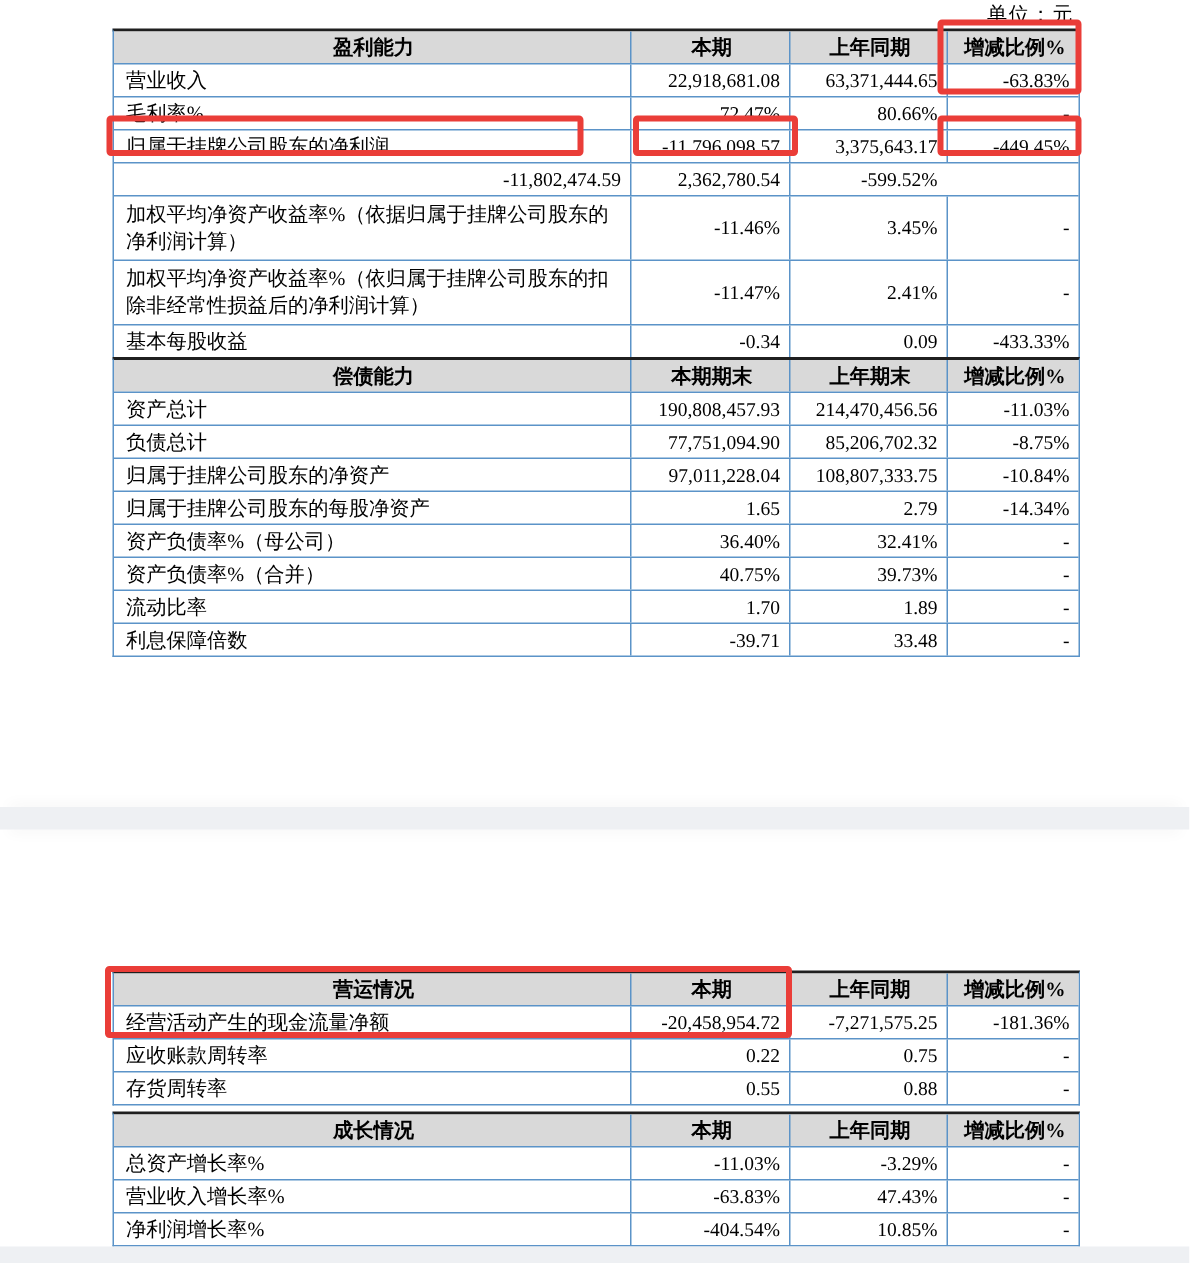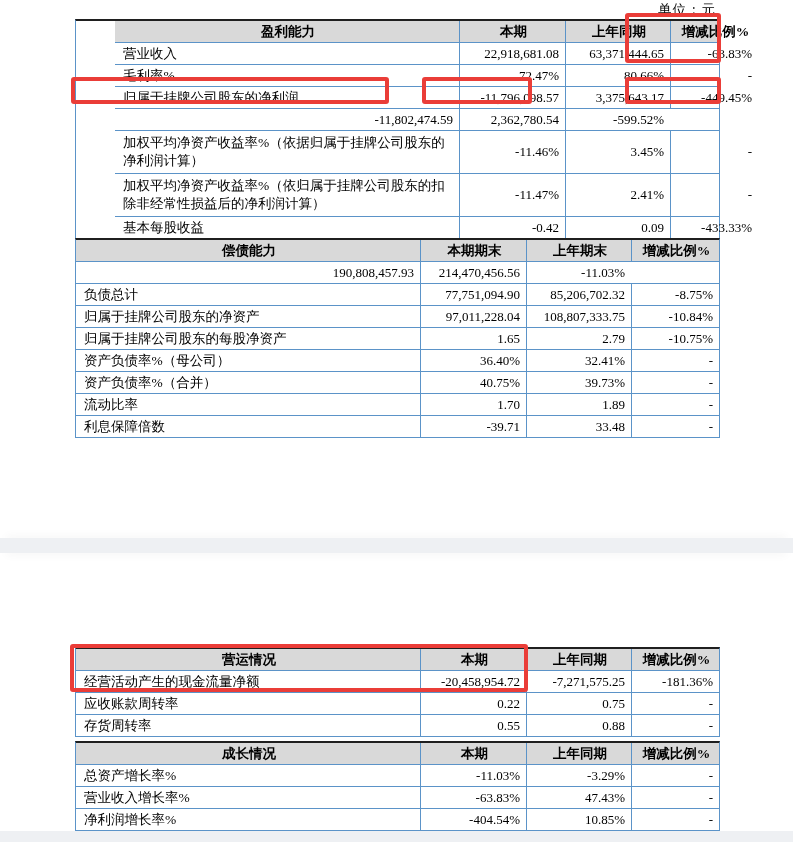--- a/index.html
+++ b/index.html
@@ -21,21 +21,21 @@
   }
   .stack{position:absolute;left:75px;width:645px;}
   #stack-top{top:19px;}
   #stack-bottom{top:647px;}
   .fin-table{
     box-sizing:border-box;width:645px;
     border:1px solid var(--blue);
     border-top:2px solid var(--dark);
     background:#fff;
   }
-  #t0{border-bottom:none;padding-left:39px;}
+  #t0{border-bottom:none;}
   #t3{margin-top:4px;}
   .row{
     display:grid;grid-template-columns:344px 106px 105px 88px;
     min-height:21px;border-top:1px solid var(--blue);
   }
   .row:first-child{border-top:none;}
   .row.head{background:var(--headbg);}
   #t0 .row:nth-child(6),#t0 .row:nth-child(7){min-height:42px;}
   .c{
     box-sizing:border-box;display:flex;align-items:center;
@@ -109,54 +109,55 @@
           <div class="c val">-</div>
         </div>
         <div class="row">
           <div class="c lbl">加权平均净资产收益率%（依归属于挂牌公司股东的扣除非经常性损益后的净利润计算）</div>
           <div class="c val">-11.47%</div>
           <div class="c val">2.41%</div>
           <div class="c val">-</div>
         </div>
         <div class="row">
           <div class="c lbl">基本每股收益</div>
-          <div class="c val">-0.42</div>
+          <div class="c val">-0.34</div>
           <div class="c val">0.09</div>
           <div class="c val">-433.33%</div>
         </div>
       </div>
     <div class="fin-table" id="t1">
         <div class="row head">
           <div class="c hc">偿债能力</div>
           <div class="c hc">本期期末</div>
           <div class="c hc">上年期末</div>
           <div class="c hc">增减比例%</div>
         </div>
         <div class="row">
+          <div class="c lbl">资产总计</div>
           <div class="c val">190,808,457.93</div>
           <div class="c val">214,470,456.56</div>
           <div class="c val">-11.03%</div>
         </div>
         <div class="row">
           <div class="c lbl">负债总计</div>
           <div class="c val">77,751,094.90</div>
           <div class="c val">85,206,702.32</div>
           <div class="c val">-8.75%</div>
         </div>
         <div class="row">
           <div class="c lbl">归属于挂牌公司股东的净资产</div>
           <div class="c val">97,011,228.04</div>
           <div class="c val">108,807,333.75</div>
           <div class="c val">-10.84%</div>
         </div>
         <div class="row">
           <div class="c lbl">归属于挂牌公司股东的每股净资产</div>
           <div class="c val">1.65</div>
           <div class="c val">2.79</div>
-          <div class="c val">-10.75%</div>
+          <div class="c val">-14.34%</div>
         </div>
         <div class="row">
           <div class="c lbl">资产负债率%（母公司）</div>
           <div class="c val">36.40%</div>
           <div class="c val">32.41%</div>
           <div class="c val">-</div>
         </div>
         <div class="row">
           <div class="c lbl">资产负债率%（合并）</div>
           <div class="c val">40.75%</div>

